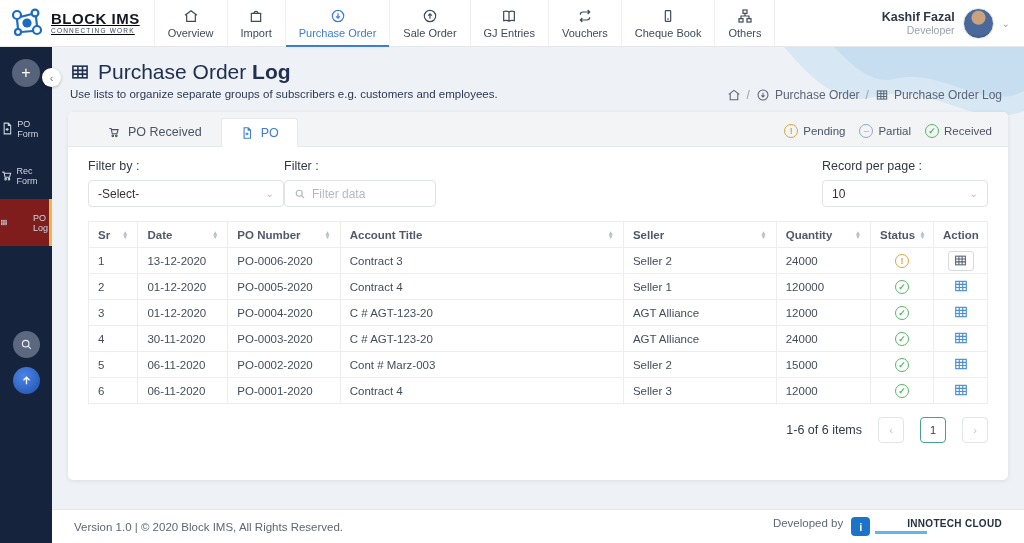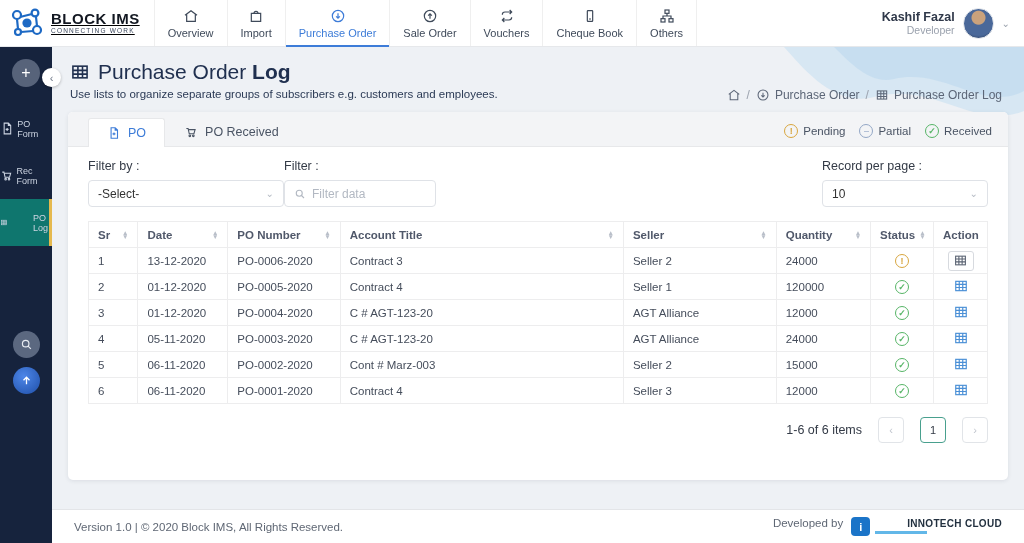--- a/index.html
+++ b/index.html
@@ -26,21 +26,21 @@
   .user-caret { color:#9aa1ad; font-size:10px; }
 
   
   #sidebar { position:absolute; top:47px; left:0; width:52px; bottom:0; background:#16233d; z-index:15; }
   .side-plus { position:absolute; top:12px; left:12px; width:28px; height:28px; border-radius:50%; background:#57637a; color:#fff; font-size:16px; display:flex; align-items:center; justify-content:center; cursor:pointer; }
   .side-collapse { position:absolute; top:21px; right:-9px; width:19px; height:19px; border-radius:50%; background:#fff; box-shadow:0 1px 3px rgba(0,0,0,.25); color:#6c7686; font-size:11px; display:flex; align-items:center; justify-content:center; cursor:pointer; }
   .side-menu { position:absolute; top:58px; left:0; right:0; display:flex; flex-direction:column; }
   .side-item { display:flex; flex-direction:row; align-items:center; justify-content:center; gap:3px; height:47px; color:#cdd5e2; cursor:pointer; }
   .side-item svg { width:15px; height:15px; }
   .side-item .sd-label { font-size:9px; }
-  .side-item.active { background:#0f766e; border-right:3px solid #e5b94e;gap:25px; }
+  .side-item.active { background:#7f1d1d; border-right:3px solid #e5b94e;gap:25px; }
   .side-bottom { position:absolute; top:284px; left:0; right:0; display:flex; flex-direction:column; align-items:center; gap:9px; }
   .side-circle { width:27px; height:27px; border-radius:50%; display:flex; align-items:center; justify-content:center; cursor:pointer; }
   .sc-search { background:#5b6880; color:#e8ecf2; }
   .sc-up { background:radial-gradient(circle at 40% 35%, #4d86e8, #1f4fa8); color:#fff; }
 
   
   #main { position:absolute; top:47px; left:52px; right:0; bottom:0; background:#eef1f5; }
   .wave { position:absolute; top:0; right:0; pointer-events:none; }
 
   .page-head { display:flex; justify-content:space-between; align-items:flex-start; padding:13px 22px 0 18px; position:relative; z-index:2; }
@@ -154,20 +154,26 @@
           <path d="M12 8 V15 M9.2 12.6 L12 15.4 L14.8 12.6"></path>
         </svg>
       <span class="nv-label">Purchase Order</span>
     </div>
     <div class="nav-item">
       <svg viewBox="0 0 24 24" fill="none" stroke="currentColor" stroke-width="1.8">
           <circle cx="12" cy="12" r="8.5"></circle>
           <path d="M12 16 V9 M9.2 11.4 L12 8.6 L14.8 11.4"></path>
         </svg>
       <span class="nv-label">Sale Order</span>
+    </div>
+    <div class="nav-item">
+      <svg viewBox="0 0 24 24" fill="none" stroke="currentColor" stroke-width="1.8">
+          <path d="M12 6 C10 4.6 7 4.6 4 5.2 V19 C7 18.4 10 18.4 12 19.8 C14 18.4 17 18.4 20 19 V5.2 C17 4.6 14 4.6 12 6 Z M12 6 V19.8"></path>
+        </svg>
+      <span class="nv-label">GJ Entries</span>
     </div>
     <div class="nav-item">
       <svg viewBox="0 0 24 24" fill="none" stroke="currentColor" stroke-width="1.8">
           <path d="M16 3 L19 6 L16 9 M19 6 H9 A4 4 0 0 0 5 10 M8 21 L5 18 L8 15 M5 18 H15 A4 4 0 0 0 19 14"></path>
         </svg>
       <span class="nv-label">Vouchers</span>
     </div>
     <div class="nav-item">
       <svg viewBox="0 0 24 24" fill="none" stroke="currentColor" stroke-width="1.8">
           <rect x="8" y="4" width="8" height="16" rx="1"></rect>
@@ -276,33 +282,33 @@
             <rect x="4" y="5" width="16" height="14"></rect>
             <path d="M4 10 H20 M4 14.5 H20 M10 5 V19 M15 5 V19"></path>
           </svg>
         <span>Purchase Order Log</span>
       </span>
     </div>
   </div>
 
   <div class="card">
     <div class="tabstrip">
-      <div class="tab active">
-        <svg viewBox="0 0 24 24" fill="none" stroke="currentColor" stroke-width="1.9">
-            <path d="M7 3 H14 L18 7 V21 H7 Z M14 3 V7 H18 M12 11 V16 M9.5 13.5 H14.5"></path>
-          </svg>
-        <span>PO</span>
-      </div>
       <div class="tab">
         <svg viewBox="0 0 24 24" fill="none" stroke="currentColor" stroke-width="1.9">
             <path d="M4 6 H7 L9 15 H17 L19 8 H8"></path>
             <circle cx="10" cy="18.5" r="1.4"></circle>
             <circle cx="16" cy="18.5" r="1.4"></circle>
           </svg>
         <span>PO Received</span>
+      </div>
+      <div class="tab active">
+        <svg viewBox="0 0 24 24" fill="none" stroke="currentColor" stroke-width="1.9">
+            <path d="M7 3 H14 L18 7 V21 H7 Z M14 3 V7 H18 M12 11 V16 M9.5 13.5 H14.5"></path>
+          </svg>
+        <span>PO</span>
       </div>
       <div class="legend">
         <span class="lg-item">
             <span class="st-ic pending"></span>
             <span>Pending</span>
           </span>
         <span class="lg-item">
             <span class="st-ic partial"></span>
             <span>Partial</span>
           </span>
@@ -430,21 +436,21 @@
               <td class="center"><span class="st-ic received"></span></td>
               <td class="center"><span class="act-link">
                   <svg class="" viewBox="0 0 24 24" fill="none" stroke="currentColor" stroke-width="2">
                     <rect x="3" y="4" width="18" height="16"></rect>
                     <path d="M3 9.3 H21 M3 14.6 H21 M9 4 V20 M15 4 V20"></path>
                   </svg>
                 </span></td>
             </tr>
             <tr>
               <td>4</td>
-              <td>05-11-2020</td>
+              <td>30-11-2020</td>
               <td>PO-0003-2020</td>
               <td>C # AGT-123-20</td>
               <td>AGT Alliance</td>
               <td>24000</td>
               <td class="center"><span class="st-ic received"></span></td>
               <td class="center"><span class="act-link">
                   <svg class="" viewBox="0 0 24 24" fill="none" stroke="currentColor" stroke-width="2">
                     <rect x="3" y="4" width="18" height="16"></rect>
                     <path d="M3 9.3 H21 M3 14.6 H21 M9 4 V20 M15 4 V20"></path>
                   </svg>

